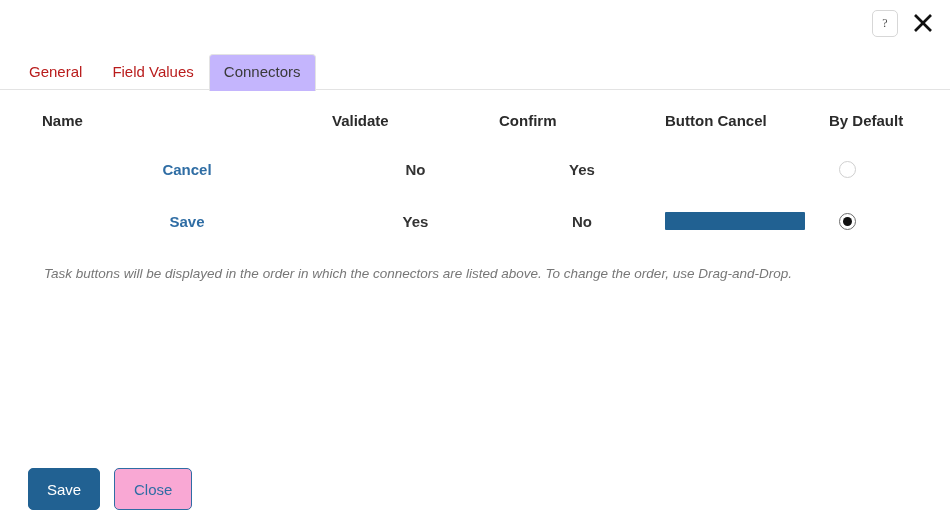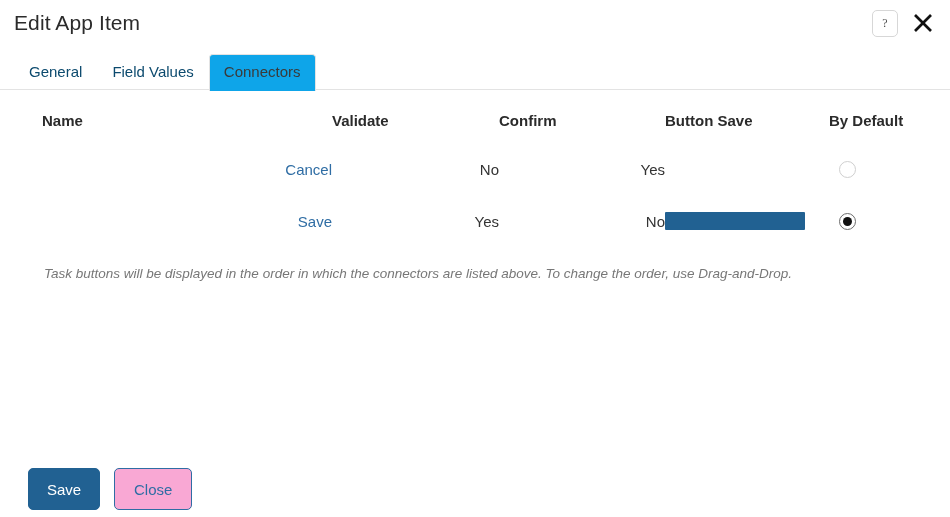--- a/index.html
+++ b/index.html
@@ -91,32 +91,32 @@
   .tab-list {
     position: relative;
     display: flex;
     align-items: flex-end;
     height: 100%;
     z-index: 2;
   }
   .tab {
     font-size: 15px;
     padding: 8px 14px 9px 14px;
-    color: #0c4a6e;
+    color: #b91c1c;
     cursor: pointer;
     border: 1px solid transparent;
     border-bottom: none;
     background: transparent;
     line-height: 18px;
     white-space: nowrap;
     box-sizing: border-box;
   }
   .tab.active {
     color: #3a3a3a;
-    background: #0ea5e9;
+    background: #c4b5fd;
     border-color: #e3e3e3;
     border-top-left-radius: 4px;
     border-top-right-radius: 4px;
     position: relative;
     margin-bottom: -1px;
     padding-bottom: 10px;
   }
 
   
   .connectors-table {
@@ -128,23 +128,23 @@
   .connectors-table th {
     text-align: left;
     font-size: 15px;
     font-weight: 700;
     color: #2b2b2b;
     padding: 8px 0 14px 0;
     vertical-align: middle;
     margin-left: 38px;
   }
   .connectors-table td {
-    text-align: right;
-    font-size: 15px;
-    font-weight: 400;
+    text-align: center;
+    font-size: 15px;
+    font-weight: 700;
     color: #333333;
     padding: 12px 0 12px 0;
     vertical-align: middle;
     height: 28px;
     margin-left: 48px;
   }
   .col-name    { width: 290px; padding-left: 42px !important; }
   .col-validate{ width: 167px; }
   .col-confirm { width: 166px; }
   .col-color   { width: 164px; }
@@ -234,21 +234,20 @@
     background: #f9a8d4;
     color: #2f6da4;
     border-color: #2f6da4;
     min-width: 78px;
   }
 </style>
 </head>
 <body>
 
 <div class="dialog-header">
-  <div class="dialog-title">Edit App Item</div>
 
   <div class="header-actions">
     <button class="help-button">
       <span>?</span>
     </button>
     <button class="close-button">
       <svg width="22" height="22" viewBox="0 0 22 22">
         <line x1="3" y1="3" x2="19" y2="19" stroke="#111111" stroke-width="2.6" stroke-linecap="butt"></line>
         <line x1="19" y1="3" x2="3" y2="19" stroke="#111111" stroke-width="2.6" stroke-linecap="butt"></line>
       </svg>
@@ -263,21 +262,21 @@
     <div class="tab active">Connectors</div>
   </div>
 </div>
 
 <table class="connectors-table">
   <thead>
     <tr>
       <th class="col-name">Name</th>
       <th class="col-validate">Validate</th>
       <th class="col-confirm">Confirm</th>
-      <th class="col-color">Button Save</th>
+      <th class="col-color">Button Cancel</th>
       <th class="col-default">By Default</th>
     </tr>
   </thead>
   <tbody>
     <tr>
       <td class="col-name">
         <a class="row-link">Cancel</a>
       </td>
       <td class="col-validate">No</td>
       <td class="col-confirm">Yes</td>

